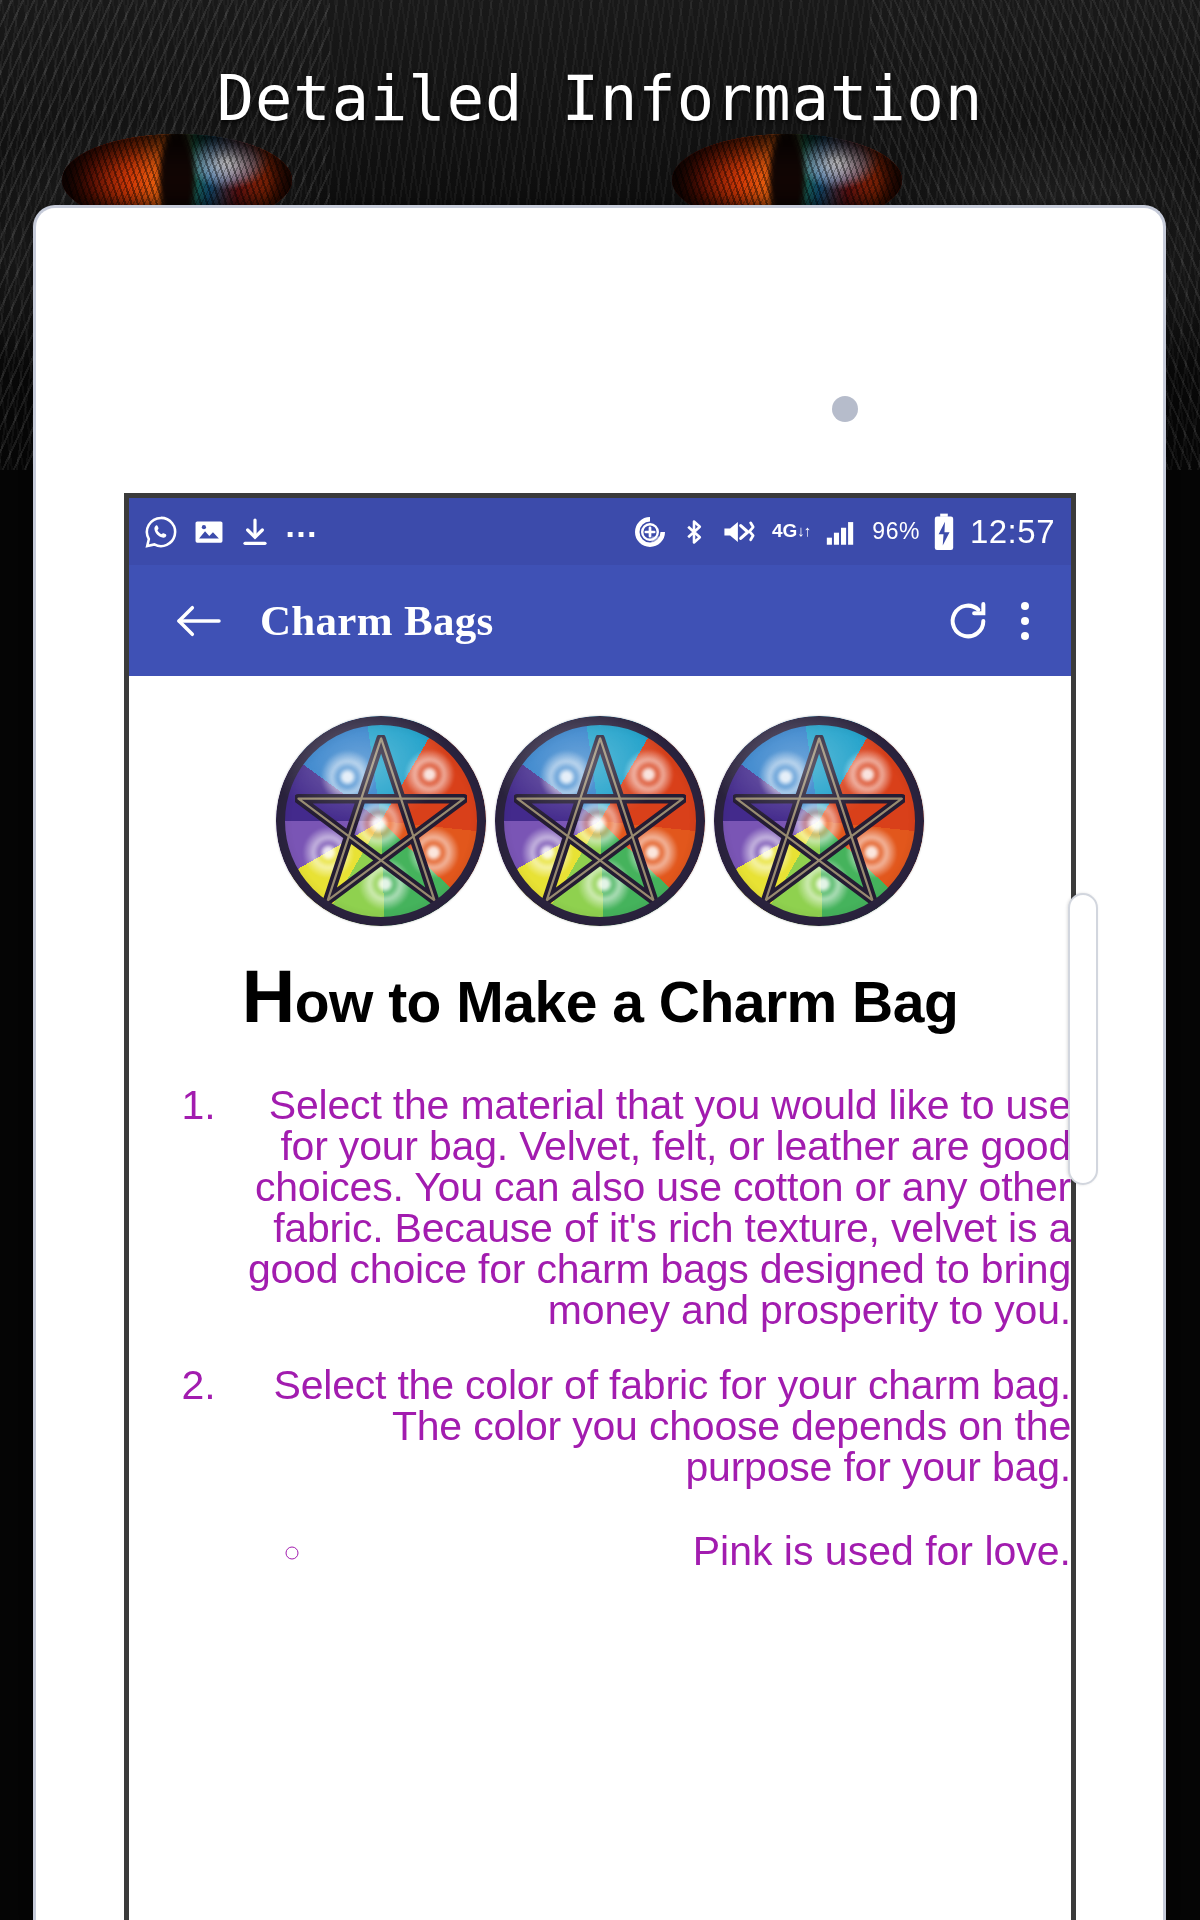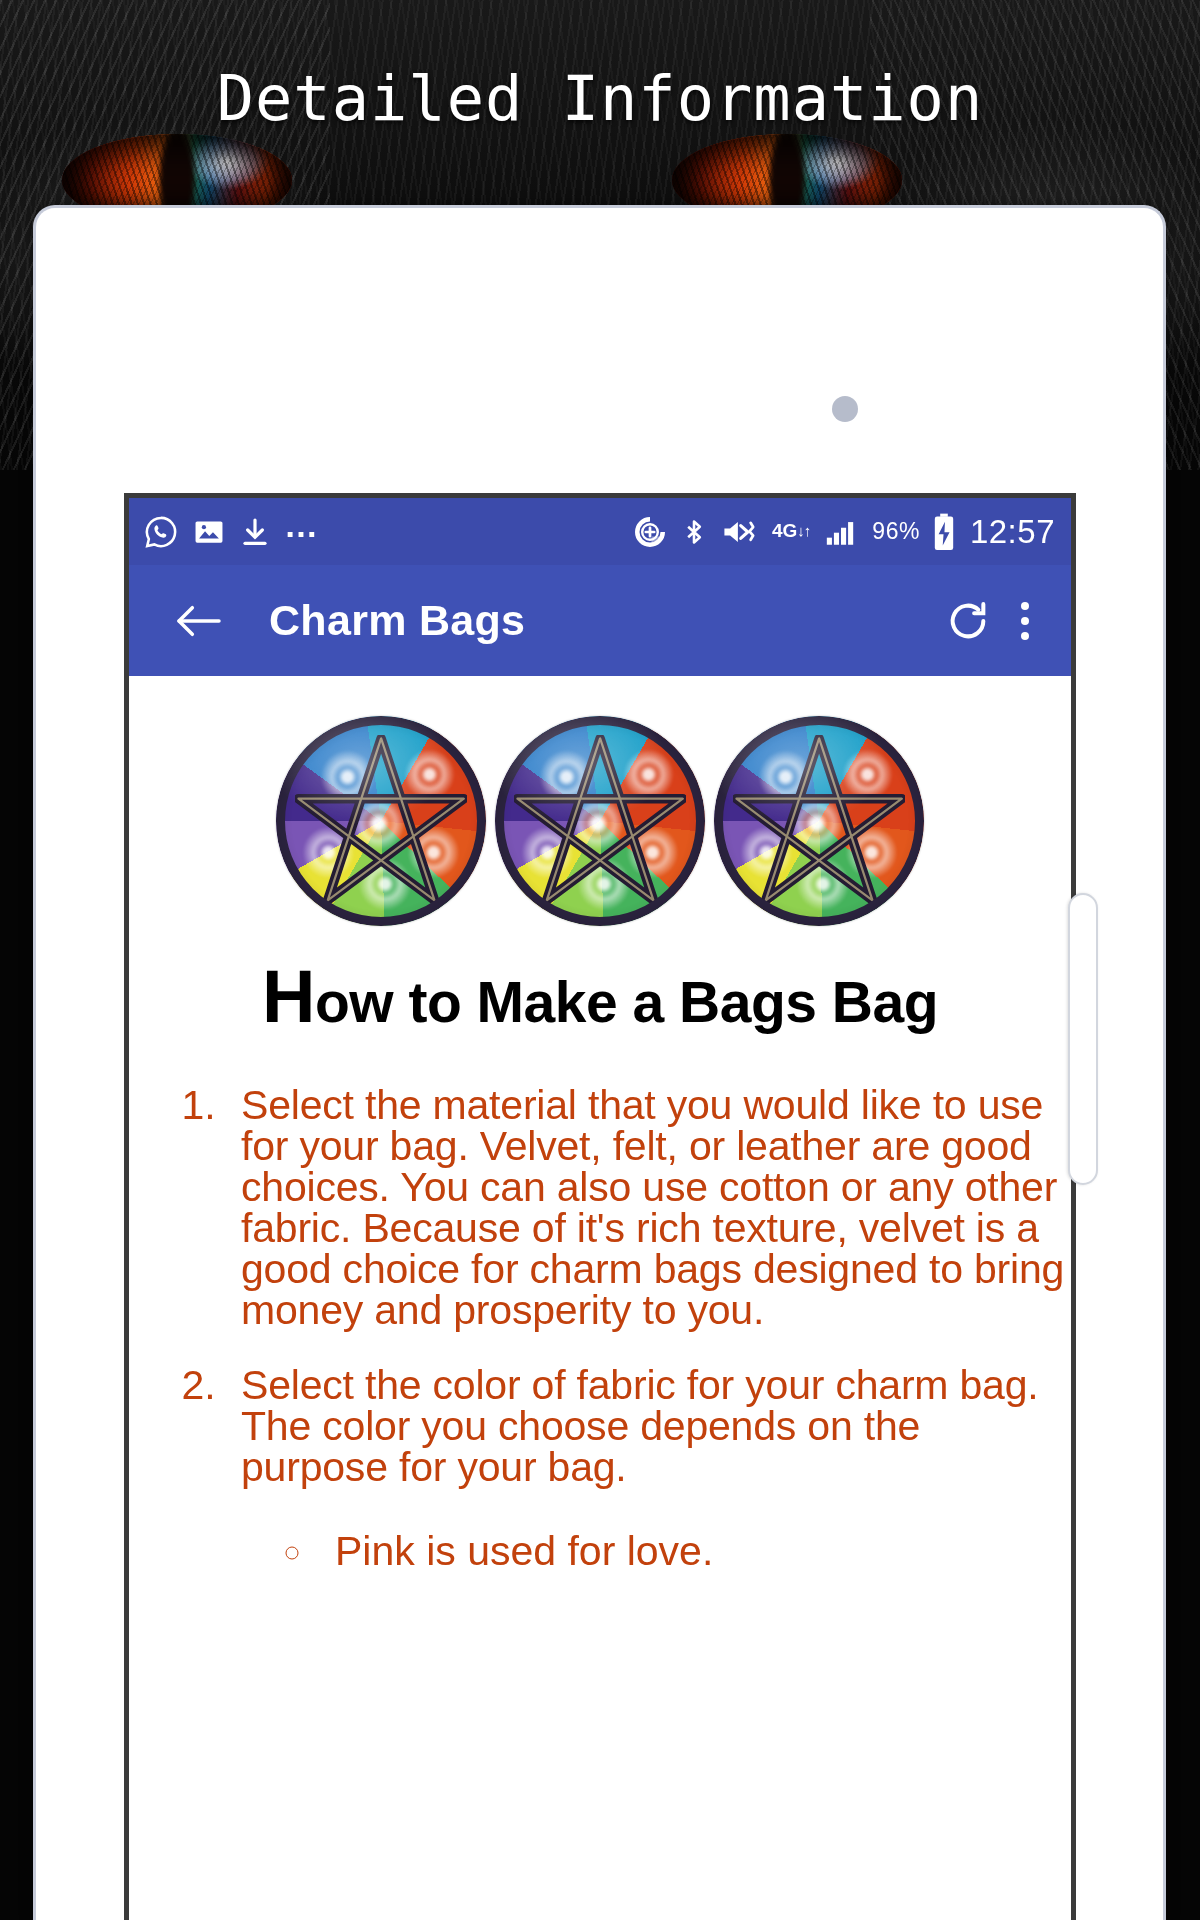--- a/index.html
+++ b/index.html
@@ -191,23 +191,24 @@
     height: 111px;
     background: #3f51b5;
     display: flex;
     align-items: center;
     padding: 0 26px 0 30px;
     color: #ffffff;
   }
   .appbar-title {
     font-size: 43px;
     font-weight: 700;
-    margin-left: 30px;
+    margin-left: 21px;
     letter-spacing: .3px;
     white-space: nowrap;
+    font-family: Liberation Serif, serif;
   }
   .appbar-spacer { flex: 1 1 auto; }
   .appbar-action { padding: 0 14px; display:flex; align-items:center; }
   .kebab { display:flex; flex-direction:column; gap:7px; padding: 0 16px;}
   .kebab i { width: 8px; height: 8px; border-radius:50%; background:#fff; display:block;}
 
   
   .content {
     position: relative;
     background: #ffffff;
@@ -304,23 +305,24 @@
 
   ol.steps {
     margin: 52px 0 0 0;
     padding-left: 98px;
     list-style: decimal;
     list-style-position: outside;
   }
   ol.steps > li {
     font-size: 41px;
     line-height: 1.0;
-    color: #c2410c;
+    color: #a21caf;
     margin-bottom: 34px;
     padding-left: 14px;
+    text-align: right;
   }
   ol.steps > li .txt {
     display:block;
     line-height: 1.0;
     letter-spacing: -0.2px;
     word-spacing: 0px;
   }
   ul.sub {
     margin: 40px 0 4px 0;
     padding-left: 76px;
@@ -521,21 +523,21 @@
             <polygon points="50,2 19,96 98,37 2,37 81,96" fill="none" stroke="#241c33" stroke-width="5.5" stroke-linejoin="round"></polygon>
             <polygon points="50,2 19,96 98,37 2,37 81,96" fill="none" stroke="#c9b98a" stroke-width="1.3" stroke-linejoin="round" opacity=".7"></polygon>
           </svg>
           <div class="pent-ring-beads"></div>
           <div class="pent-ring"></div>
           <div class="pent-glossy"></div>
         </div>
       </div>
 
       <div class="article">
-        <h1><span class="dropcap">H</span><span>ow to Make a Bags Bag</span></h1>
+        <h1><span class="dropcap">H</span><span>ow to Make a Charm Bag</span></h1>
 
         <ol class="steps">
           <li>
             <span class="txt">Select the material that you would like to use for your bag. Velvet, felt, or leather are good choices. You can also use cotton or any other fabric. Because of it's rich texture, velvet is a good choice for charm bags designed to bring money and prosperity to you.</span>
           </li>
           <li>
             <span class="txt">Select the color of fabric for your charm bag. The color you choose depends on the purpose for your bag.</span>
             <ul class="sub">
               <li>
                 <span>Pink is used for love.</span>

